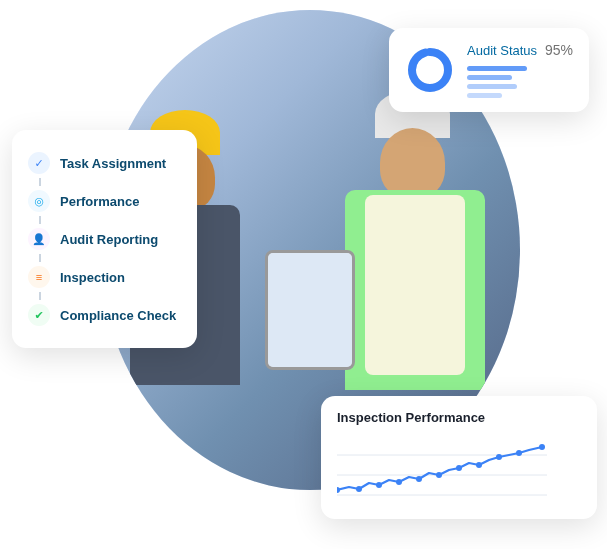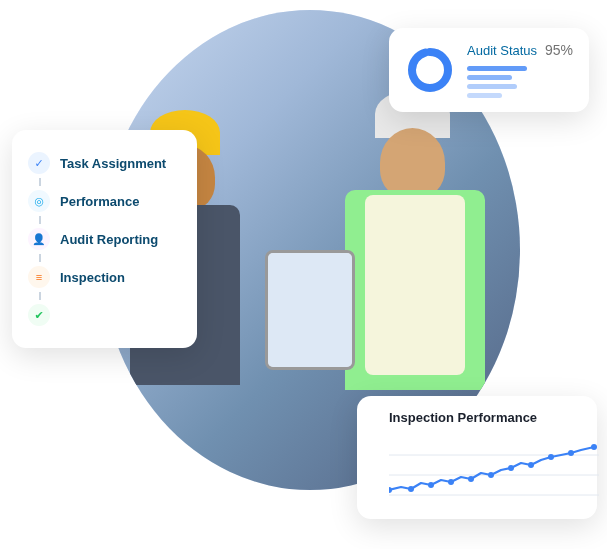--- a/index.html
+++ b/index.html
@@ -276,25 +276,25 @@
       border-radius: 3px;
       background: #3b82f6;
       opacity: 0.8;
     }
 
     
     .perf-card {
       position: absolute;
       bottom: 30px;
       right: 10px;
-      width: 240px;
+      width: 276px;
       background: #ffffff;
       border-radius: 14px;
       box-shadow: 0 8px 30px rgba(0,0,0,0.12);
-      padding: 14px 32px;
+      padding: 14px 16px;
       z-index: 20;
     }
 
     .perf-title {
       font-size: 13px;
       font-weight: 600;
       color: #1a202c;
       margin-bottom: 10px;
     }
 
@@ -344,20 +344,21 @@
     <div class="workflow-item">
       <div class="workflow-icon icon-audit">👤</div>
       <span class="workflow-label">Audit Reporting</span>
     </div>
     <div class="workflow-item">
       <div class="workflow-icon icon-report">≡</div>
       <span class="workflow-label">Inspection</span>
     </div>
     <div class="workflow-item">
       <div class="workflow-icon icon-comply">✔</div>
+      <span class="workflow-label">Compliance Check</span>
     </div>
   </div>
 
   <div class="audit-card">
     <div class="donut-wrap">
       <svg width="50" height="50" viewBox="0 0 50 50">
         <circle cx="25" cy="25" r="18" fill="none" stroke="#e2e8f0" stroke-width="8"></circle>
         <circle cx="25" cy="25" r="18" fill="none" stroke="#3b82f6" stroke-width="8" stroke-dasharray="113.1" stroke-dashoffset="5.65" stroke-linecap="round"></circle>
       </svg>
     </div>

